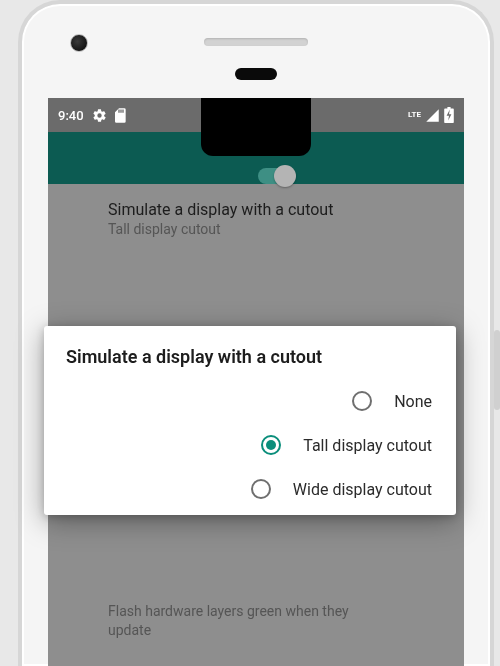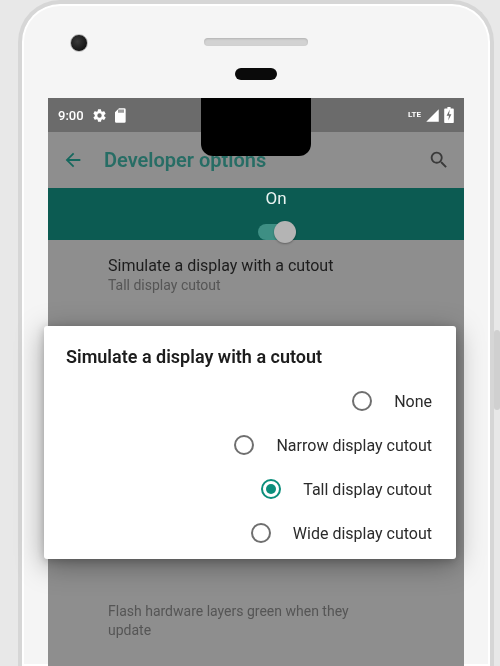--- a/index.html
+++ b/index.html
@@ -184,21 +184,21 @@
     <div class="camera-dot"></div>
     <div class="speaker-slit"></div>
     <div class="prox"></div>
   </div>
 
   <div class="screen">
     <div class="notch"></div>
 
     <div class="statusbar">
       <div class="left">
-        <span>9:00</span>
+        <span>9:40</span>
         <span>
           <svg width="15" height="15" viewBox="0 0 24 24" fill="#fff">
               <path d="M19.4 13a7.5 7.5 0 0 0 .1-1 7.5 7.5 0 0 0-.1-1l2.1-1.6a.5.5 0 0 0 .1-.7l-2-3.4a.5.5 0 0 0-.6-.2l-2.5 1a7.3 7.3 0 0 0-1.7-1l-.4-2.6A.5.5 0 0 0 14 2h-4a.5.5 0 0 0-.5.4l-.4 2.6a7.3 7.3 0 0 0-1.7 1l-2.5-1a.5.5 0 0 0-.6.2l-2 3.4a.5.5 0 0 0 .1.7L4.5 11a7.5 7.5 0 0 0 0 2l-2.1 1.6a.5.5 0 0 0-.1.7l2 3.4a.5.5 0 0 0 .6.2l2.5-1a7.3 7.3 0 0 0 1.7 1l.4 2.6A.5.5 0 0 0 10 22h4a.5.5 0 0 0 .5-.4l.4-2.6a7.3 7.3 0 0 0 1.7-1l2.5 1a.5.5 0 0 0 .6-.2l2-3.4a.5.5 0 0 0-.1-.7ZM12 15.5A3.5 3.5 0 1 1 15.5 12 3.5 3.5 0 0 1 12 15.5Z"></path>
             </svg>
         </span>
         <span>
           <svg width="12" height="15" viewBox="0 0 18 22" fill="#fff">
               <path d="M14 0H6L0 6v14a2 2 0 0 0 2 2h12a2 2 0 0 0 2-2V2a2 2 0 0 0-2-2ZM7 7H5V2h2Zm3 0H8V2h2Zm3 0h-2V2h2Z"></path>
             </svg>
         </span>
@@ -211,33 +211,20 @@
             </svg>
         </span>
         <span>
           <svg width="10" height="16" viewBox="0 0 12 20" fill="#fff">
               <path d="M8 0H4v2H1a1 1 0 0 0-1 1v16a1 1 0 0 0 1 1h10a1 1 0 0 0 1-1V3a1 1 0 0 0-1-1H8Zm-3 17 1-6H3l4-8-1 6h3Z"></path>
             </svg>
         </span>
       </div>
     </div>
 
-    <div class="actionbar">
-      <span>
-        <svg width="22" height="22" viewBox="0 0 24 24" fill="#16685e">
-            <path d="M20 11H7.8l5.6-5.6L12 4l-8 8 8 8 1.4-1.4L7.8 13H20Z"></path>
-          </svg>
-      </span>
-      <span class="title">Developer options</span>
-      <span class="search">
-        <svg width="22" height="22" viewBox="0 0 24 24" fill="#3a3a3a">
-            <path d="M15.5 14h-.8l-.3-.3a6.5 6.5 0 1 0-.7.7l.3.3v.8l5 5 1.5-1.5Zm-6 0A4.5 4.5 0 1 1 14 9.5 4.5 4.5 0 0 1 9.5 14Z"></path>
-          </svg>
-      </span>
-    </div>
 
     <div class="toggle-row">
       <span>On</span>
       <span class="switch"></span>
     </div>
 
     <div class="setting-row">
       <div class="pri">Simulate a display with a cutout</div>
       <div class="sec">Tall display cutout</div>
     </div>
@@ -252,24 +239,20 @@
 </div>
 
 <div class="dialog">
   <h2>Simulate a display with a cutout</h2>
 
   <div class="radio-item">
     <span class="radio"></span>
     <span class="lbl">None</span>
   </div>
   <div class="radio-item">
-    <span class="radio"></span>
-    <span class="lbl">Narrow display cutout</span>
-  </div>
-  <div class="radio-item">
     <span class="radio selected"></span>
     <span class="lbl">Tall display cutout</span>
   </div>
   <div class="radio-item">
     <span class="radio"></span>
     <span class="lbl">Wide display cutout</span>
   </div>
 </div>
 
 </body></html>

